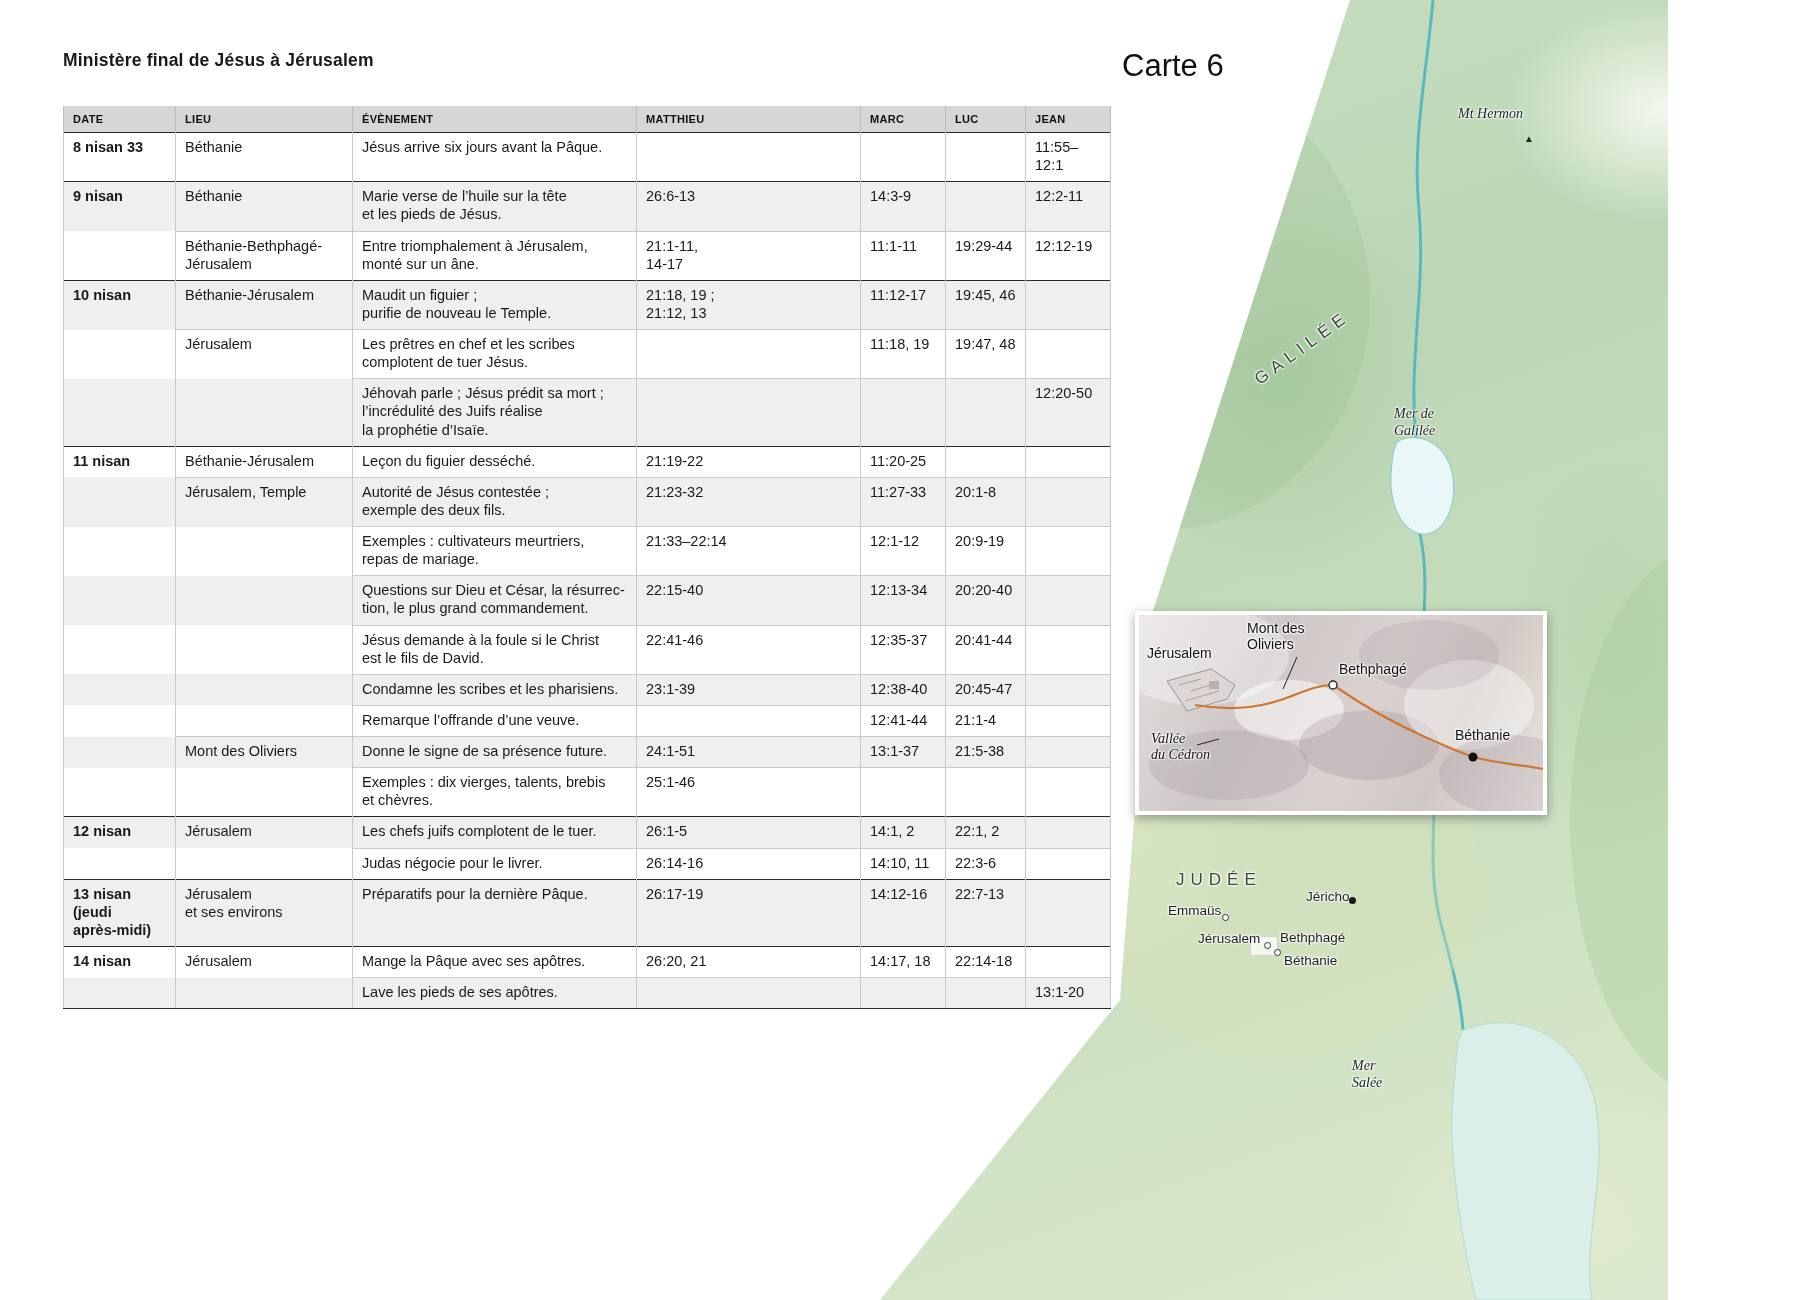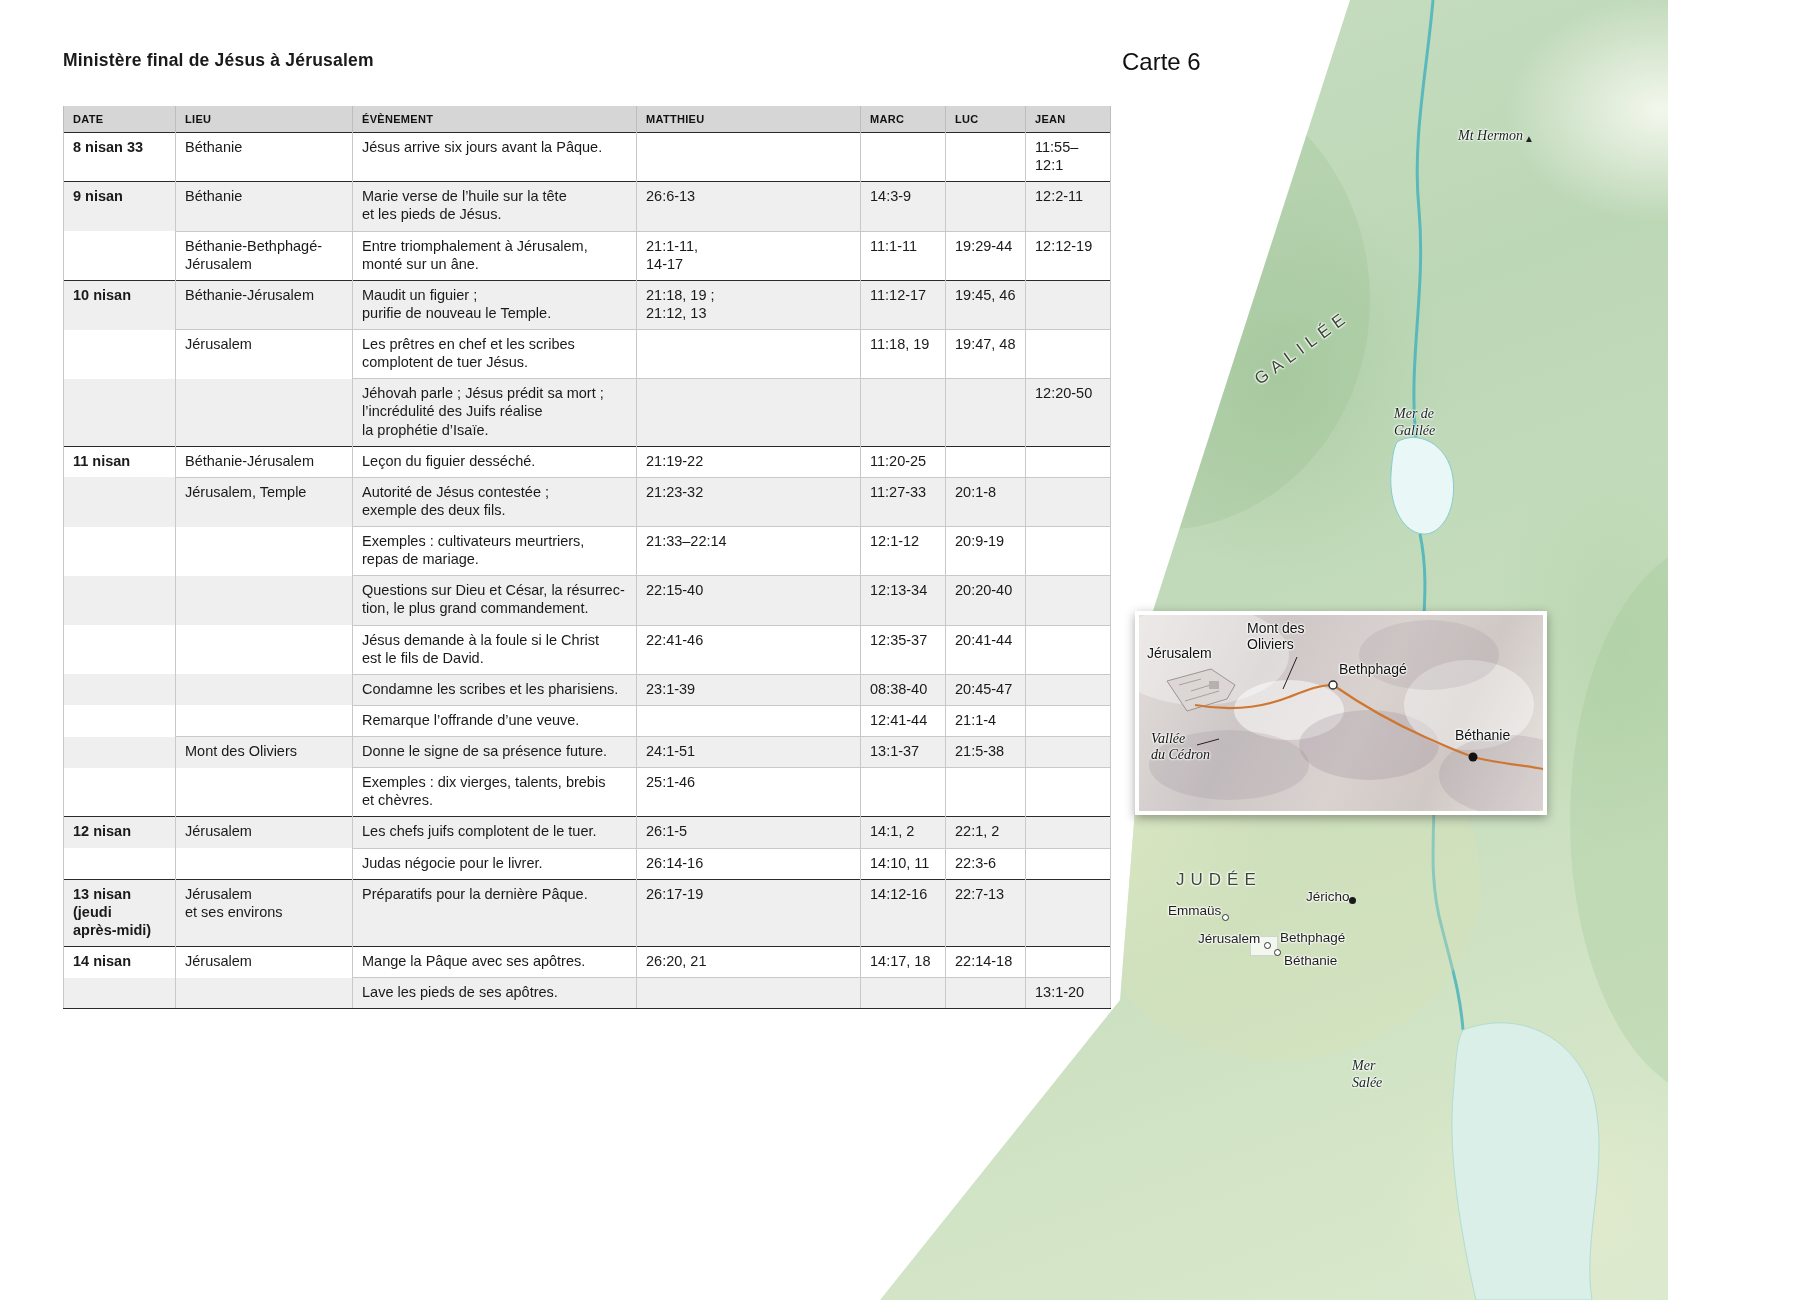--- a/index.html
+++ b/index.html
@@ -2,21 +2,21 @@
 <html><head>
 <meta charset="utf-8">
 <style>
   html,body{margin:0;padding:0;background:#ffffff;}
   .page{
     position:relative;width:1668px;height:1300px;background:#ffffff;overflow:hidden;
     font-family:"Liberation Sans","DejaVu Sans",sans-serif;color:#1a1a1a;
   }
   
   .doc-title{position:absolute;left:63px;top:50px;font-size:17.5px;font-weight:bold;letter-spacing:.2px;}
-  .carte-label{position:absolute;left:1122px;top:48px;font-size:24px;font-weight:400;color:#111;}
+  .carte-label{position:absolute;left:1122px;top:48px;font-size:31px;font-weight:400;color:#111;}
   
   .tbl-wrap{position:absolute;left:63px;top:106px;width:1047px;}
   table.sched{border-collapse:collapse;table-layout:fixed;width:1047px;}
   table.sched th{
     background:#d6d6d6;font-size:11px;font-weight:bold;text-align:left;
     padding:7px 9px;letter-spacing:.3px;border-left:1px solid #bdbdbd;border-right:1px solid #bdbdbd;color:#111;
   }
   table.sched td{
     font-size:14.5px;line-height:1.25;vertical-align:top;
     padding:5px 9px 7px 9px;border-left:1px solid #c9c9c9;border-right:1px solid #c9c9c9;
@@ -219,21 +219,21 @@
             <td class="col-ref line">22:41-46</td>
             <td class="col-ref line">12:35-37</td>
             <td class="col-ref line">20:41-44</td>
             <td class="col-ref line"></td>
           </tr>
           <tr class="shade">
             <td class="col-date"></td>
             <td class="col-lieu"></td>
             <td class="col-event line">Condamne les scribes et les pharisiens.</td>
             <td class="col-ref line">23:1-39</td>
-            <td class="col-ref line">08:38-40</td>
+            <td class="col-ref line">12:38-40</td>
             <td class="col-ref line">20:45-47</td>
             <td class="col-ref line"></td>
           </tr>
           <tr>
             <td class="col-date"></td>
             <td class="col-lieu"></td>
             <td class="col-event line">Remarque l’offrande d’une veuve.</td>
             <td class="col-ref line"></td>
             <td class="col-ref line">12:41-44</td>
             <td class="col-ref line">21:1-4</td>
@@ -303,21 +303,21 @@
             <td class="col-event line">Lave les pieds de ses apôtres.</td>
             <td class="col-ref line"></td>
             <td class="col-ref line"></td>
             <td class="col-ref line"></td>
             <td class="col-ref line">13:1-20</td>
           </tr>
         </tbody>
     </table>
   </div>
 
-  <div class="map-label lbl-water" style="left:1458px;top:128px;">Mt Hermon</div>
+  <div class="map-label lbl-water" style="left:1458px;top:106px;">Mt Hermon</div>
   <div class="peak" style="left:1524px;top:133px;">▲</div>
 
   <div class="map-label lbl-region lbl-rot" style="left:1246px;top:338px;">GALILÉE</div>
   <div class="map-label lbl-water" style="left:1394px;top:406px;">Mer de
 Galilée</div>
 
   <div class="map-label lbl-region" style="left:1176px;top:870px;">JUDÉE</div>
 
   <div class="map-label lbl-city" style="left:1306px;top:889px;">Jéricho</div>
   <div class="dot" style="left:1349px;top:897px;"></div>

